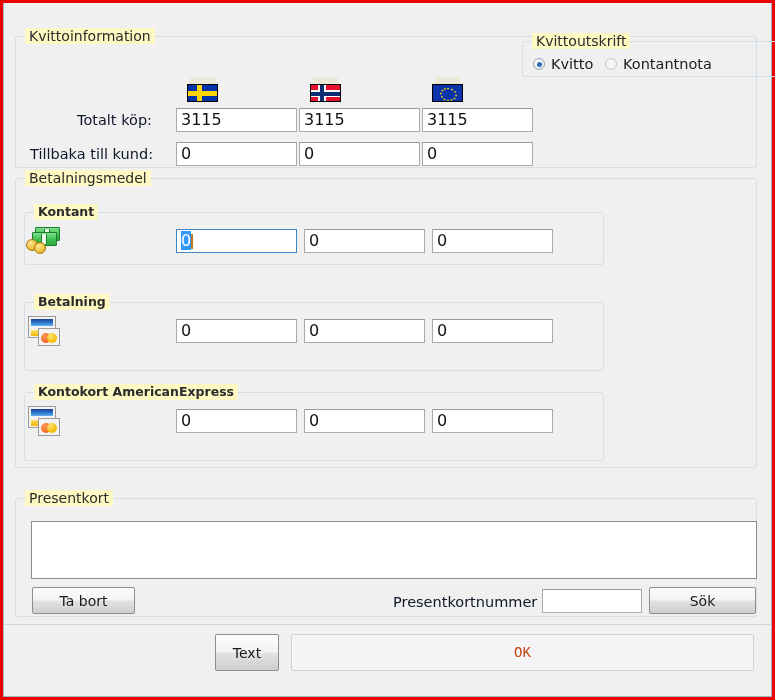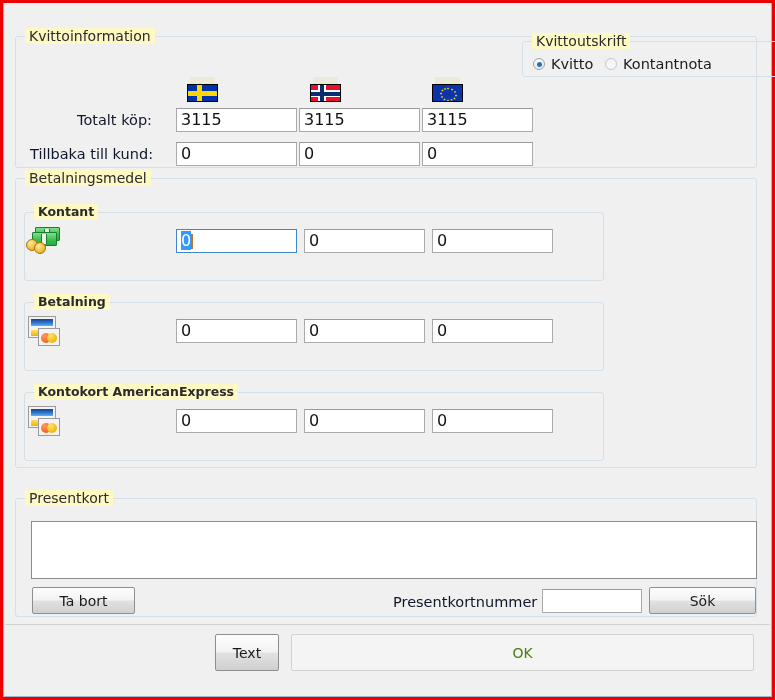--- a/index.html
+++ b/index.html
@@ -123,21 +123,22 @@
     text-align: center;
     cursor: default;
     display: flex;
     align-items: center;
     justify-content: center;
     white-space: nowrap;
   }
   .btn.disabled {
     border: 1px solid #d2d2d2;
     background: #f4f4f4;
-    color: #4d7c0f;
+    color: #c2410c;
+    font-family: Liberation Mono, monospace;
   }
 
   
   .radio-wrap {
     position: absolute;
     display: flex;
     align-items: center;
     white-space: nowrap;
   }
   .radio-dot {
@@ -339,21 +340,21 @@
     </div>
     <div class="radio-wrap" style="left:601px; top:53px;">
       <span class="radio-dot off"></span>
       <span class="radio-label">Kontantnota</span>
     </div>
 
     <div class="groupbox" style="left:11px; top:175px; width:742px; height:290px;">
       <span class="gb-title">Betalningsmedel</span>
     </div>
 
-    <div class="groupbox bold" style="left:20px; top:209px; width:580px; height:69px;">
+    <div class="groupbox bold" style="left:20px; top:209px; width:580px; height:53px;">
       <span class="gb-title">Kontant</span>
     </div>
     <div class="pay-icon" style="left:22px; top:222px;">
       <div class="cash-bill" style="left:9px; top:2px; width:25px; height:14px;">
         <div class="strip"></div>
       </div>
       <div class="cash-bill" style="left:6px; top:7px; width:25px; height:14px;">
         <div class="strip"></div>
       </div>
       <div class="coin" style="left:0px; top:14px; width:12px; height:12px;"></div>

